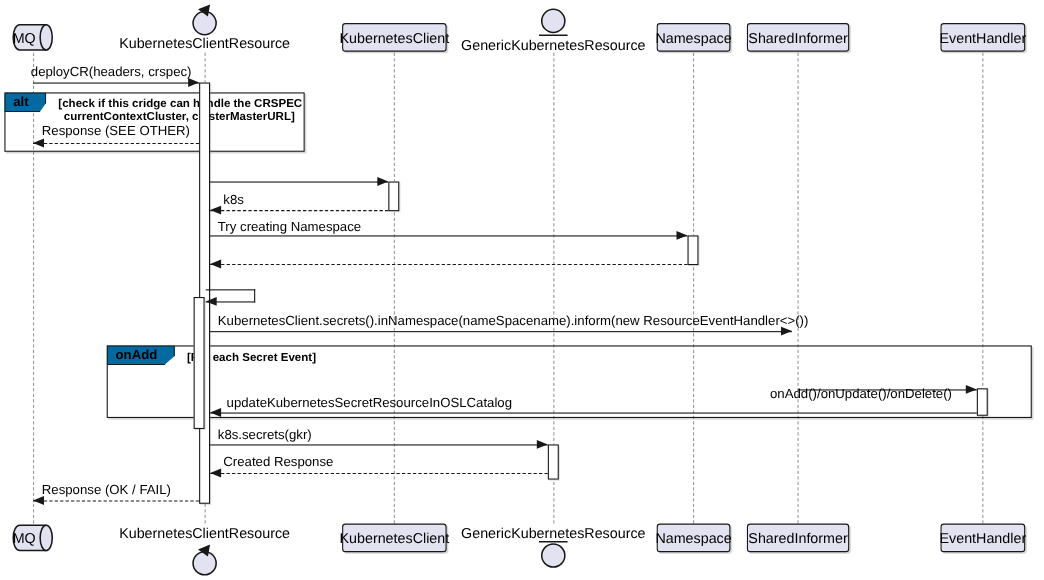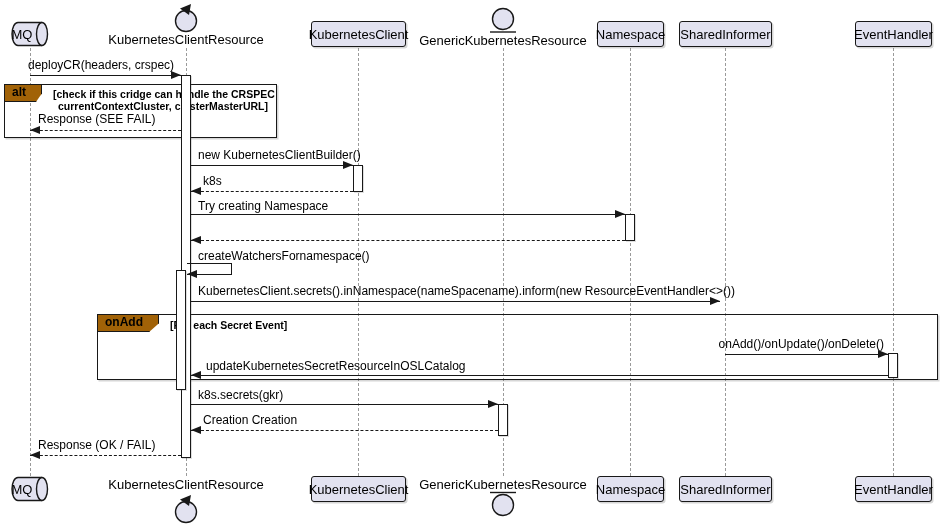--- a/index.html
+++ b/index.html
@@ -18,21 +18,21 @@
   .act { position:absolute; box-sizing:border-box; width:10px; background:#ffffff; border:1.3px solid #181818; z-index:3; box-shadow:1px 1px 0 rgba(90,90,90,.2); }
   .mlabel { position:absolute; font-size:12px; white-space:nowrap; z-index:5; }
   .mline { position:absolute; height:0; border-top:1.4px solid #181818; z-index:4; }
   .mline.dashed { border-top-style:dashed; }
   .ah { position:absolute; width:0; height:0; border-top:4.5px solid transparent; border-bottom:4.5px solid transparent; z-index:5; }
   .ah.right { border-left:10px solid #181818; }
   .ah.left  { border-right:10px solid #181818; }
   .selfmsg { position:absolute; box-sizing:border-box; border:1.4px solid #181818; border-left:none; z-index:4; }
   .frag { position:absolute; box-sizing:border-box; border:1.7px solid #181818; z-index:2; box-shadow:1.5px 1.5px 0 rgba(90,90,90,.25); }
   .frag-tab {
-    position:absolute; left:-1px; top:-1px; background:#a16207; border:1.6px solid #181818;
+    position:absolute; left:-1px; top:-1px; background:#0369a1; border:1.6px solid #181818;
     font-weight:bold; font-size:12px; padding:0 15px 2px 7px; z-index:3;
     clip-path:polygon(0 0,100% 0,100% 52%,84% 100%,0 100%); line-height:14px;
   }
   .frag-guard { position:absolute; font-weight:bold; font-size:10.5px; line-height:12px; z-index:3; white-space:nowrap; }
   svg { display:block; }
 </style>
 </head>
 <body>
 
 <div class="canvas">
@@ -61,60 +61,58 @@
   <div class="act" style="left:176px;top:270px;height:120px"></div>
   <div class="act" style="left:353px;top:165px;height:27px"></div>
   <div class="act" style="left:625px;top:214px;height:27px"></div>
   <div class="act" style="left:888px;top:353px;height:25px"></div>
   <div class="act" style="left:498px;top:404px;height:32px"></div>
 
   <span class="mlabel" style="left:28px;top:58px">deployCR(headers, crspec)</span>
   <div class="mline" style="left:30px;top:75px;width:151px"></div>
   <div class="ah right" style="left:171px;top:71px"></div>
 
-  <span class="mlabel" style="left:38px;top:112px">Response (SEE FAIL)</span>
+  <span class="mlabel" style="left:38px;top:112px">Response (SEE OTHER)</span>
   <div class="mline dashed" style="left:30px;top:130px;width:151px"></div>
   <div class="ah left" style="left:30px;top:126px"></div>
 
-  <span class="mlabel" style="left:198px;top:148px">new KubernetesClientBuilder()</span>
   <div class="mline" style="left:191px;top:165px;width:162px"></div>
   <div class="ah right" style="left:343px;top:161px"></div>
 
   <span class="mlabel" style="left:203px;top:174px">k8s</span>
   <div class="mline dashed" style="left:191px;top:191px;width:162px"></div>
   <div class="ah left" style="left:191px;top:187px"></div>
 
   <span class="mlabel" style="left:198px;top:199px">Try creating Namespace</span>
   <div class="mline" style="left:191px;top:214px;width:434px"></div>
   <div class="ah right" style="left:615px;top:210px"></div>
 
   <div class="mline dashed" style="left:191px;top:240px;width:434px"></div>
   <div class="ah left" style="left:191px;top:236px"></div>
 
-  <span class="mlabel" style="left:198px;top:249px">createWatchersFornamespace()</span>
   <div class="selfmsg" style="left:187px;top:263px;width:45px;height:12px"></div>
   <div class="ah left" style="left:187px;top:270px"></div>
 
   <span class="mlabel" style="left:198px;top:284px">KubernetesClient.secrets().inNamespace(nameSpacename).inform(new ResourceEventHandler&lt;&gt;())</span>
   <div class="mline" style="left:191px;top:301px;width:529px"></div>
   <div class="ah right" style="left:710px;top:297px"></div>
 
-  <span class="mlabel" style="left:700px;top:337px;width:184px;text-align:right">onAdd()/onUpdate()/onDelete()</span>
+  <span class="mlabel" style="left:700px;top:351px;width:184px;">onAdd()/onUpdate()/onDelete()</span>
   <div class="mline" style="left:725px;top:354px;width:163px"></div>
   <div class="ah right" style="left:878px;top:350px"></div>
 
   <span class="mlabel" style="left:206px;top:359px">updateKubernetesSecretResourceInOSLCatalog</span>
   <div class="mline" style="left:191px;top:375px;width:697px"></div>
   <div class="ah left" style="left:191px;top:371px"></div>
 
   <span class="mlabel" style="left:198px;top:388px">k8s.secrets(gkr)</span>
   <div class="mline" style="left:191px;top:404px;width:307px"></div>
   <div class="ah right" style="left:488px;top:400px"></div>
 
-  <span class="mlabel" style="left:203px;top:413px">Creation Creation</span>
+  <span class="mlabel" style="left:203px;top:413px">Created Response</span>
   <div class="mline dashed" style="left:191px;top:430px;width:307px"></div>
   <div class="ah left" style="left:191px;top:426px"></div>
 
   <span class="mlabel" style="left:38px;top:438px">Response (OK / FAIL)</span>
   <div class="mline dashed" style="left:30px;top:455px;width:151px"></div>
   <div class="ah left" style="left:30px;top:451px"></div>
 
   <div class="picon" style="left:9px;top:20px">
     <svg width="42" height="28" viewBox="0 0 42 28">
       <path d="M33,2.5 L9,2.5 C5.5,2.5 3,7.5 3,14 C3,20.5 5.5,25.5 9,25.5 L33,25.5" fill="#E2E2F0" stroke="#181818" stroke-width="1.4"></path>

